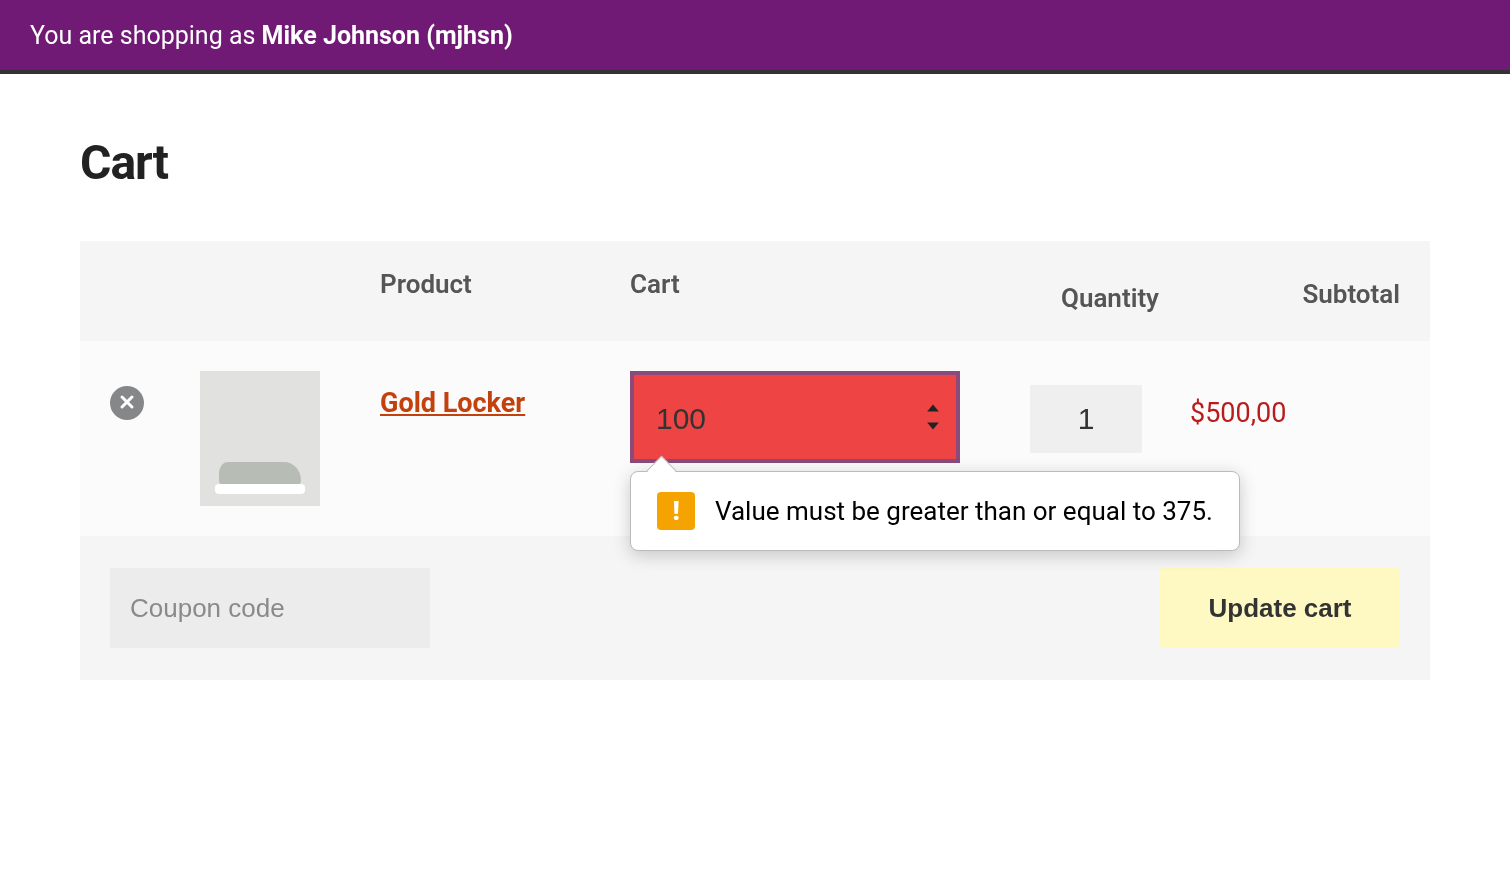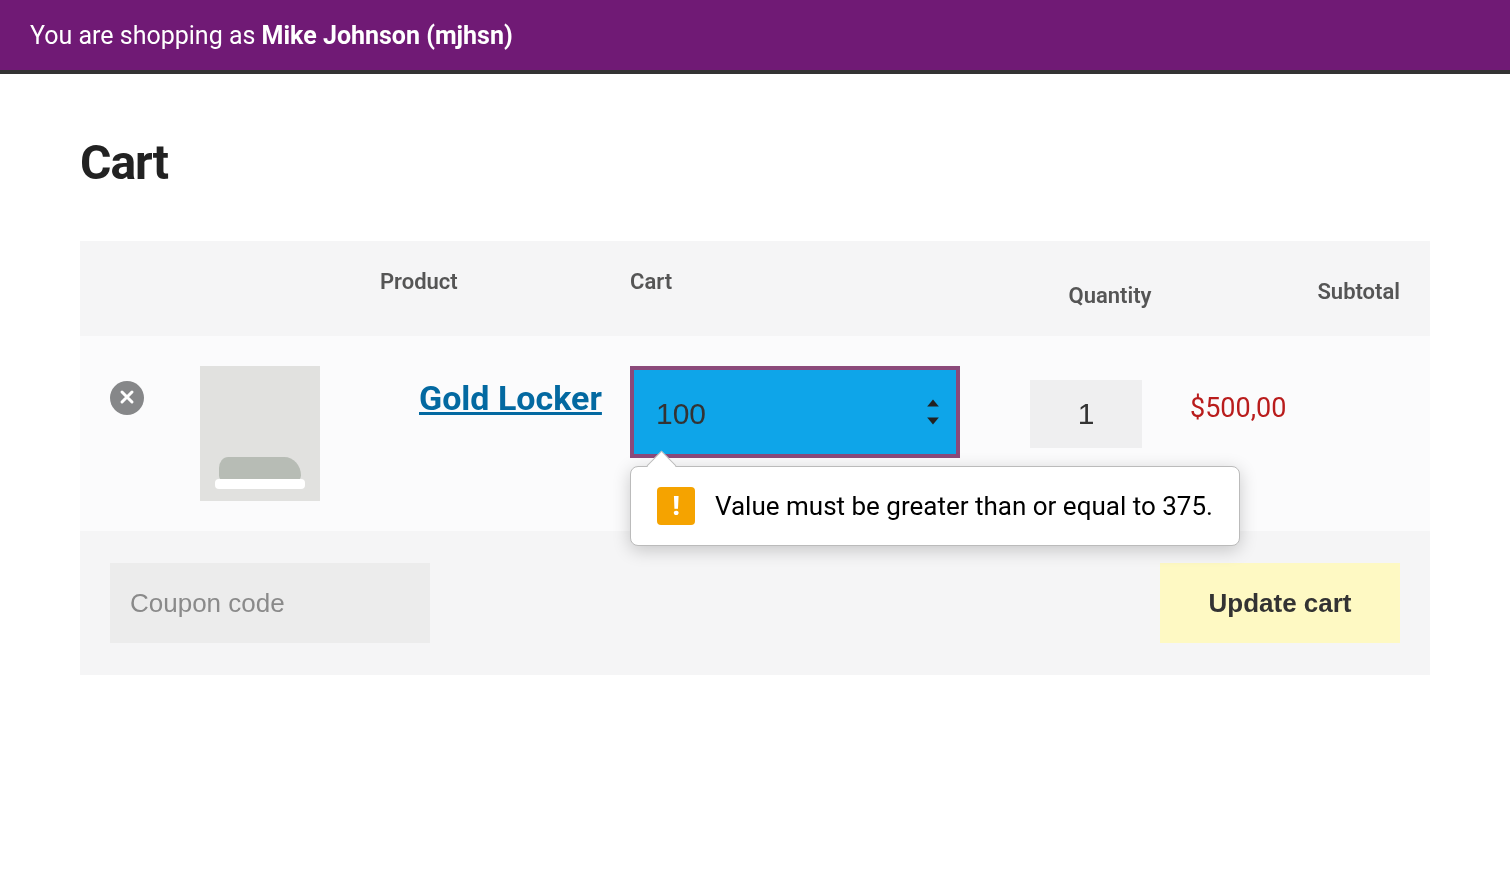--- a/index.html
+++ b/index.html
@@ -11,21 +11,21 @@
 .shopping-as .name { font-weight: 700; }
 .switch-btn { background: #7f39fb; color: #fff; border: none; border-radius: 6px; padding: 16px 28px; font-size: 25px; font-weight: 700; display: flex; align-items: center; gap: 14px; cursor: pointer; }
 .switch-btn svg { width: 28px; height: 28px; }
 
 
 .page { padding: 60px 80px 0 80px; }
 h1.page-title { font-size: 48px; font-weight: 700; color: #222; margin-bottom: 50px; letter-spacing: -1px; }
 
 
 .cart { width: 100%; }
-.cart-head { display: flex; background: #f5f5f6; padding: 28px 30px; font-size: 22px; color: #555; font-weight: 600; }
+.cart-head { display: flex; background: #f5f5f6; padding: 28px 30px; font-size: 26px; color: #555; font-weight: 600; }
 .col-remove { width: 90px; }
 .col-thumb { width: 180px; }
 .col-product { width: 250px; }
 .col-price { width: 400px; }
 .col-qty { width: 160px; text-align: center; margin-top: 14px; }
 .col-sub { flex: 1; text-align: right; margin-top: 10px; }
 
 .cart-row { display: flex; align-items: flex-start; padding: 30px 30px 30px 30px; background: #fbfbfc; position: relative; }
 .cart-row > div { display: flex; align-items: center; min-height: 60px; }
 .cart-row .col-remove { padding-top: 4px; }
@@ -33,24 +33,24 @@
 .cart-row .col-sub { padding-top: 4px; }
 
 .remove-btn { width: 34px; height: 34px; border-radius: 50%; background: #868789; color: #fff; border: none; display: flex; align-items: center; justify-content: center; cursor: pointer; }
 .remove-btn svg { width: 16px; height: 16px; }
 
 .thumb { width: 120px; height: 135px; background: #e1e1df; display: flex; align-items: flex-end; justify-content: center; overflow: hidden; }
 .shoe { width: 90px; height: 42px; position: relative; margin-bottom: 12px; }
 .shoe-body { position: absolute; bottom: 8px; left: 4px; width: 82px; height: 24px; background: #b7bcb5; border-radius: 10px 18px 6px 6px / 12px 20px 6px 6px; }
 .shoe-sole { position: absolute; bottom: 0; left: 0; width: 90px; height: 10px; background: #fff; border-radius: 4px; }
 
-.product-link { color: #0369a1; font-size: 34px; font-weight: 700; text-decoration: underline; cursor: pointer; margin-left: 39px; }
+.product-link { color: #c2410c; font-size: 27px; font-weight: 700; text-decoration: underline; cursor: pointer; }
 
 .price-input-wrap { position: relative; }
-.price-input { width: 330px; height: 92px; border: 4px solid #8b4a7a; background: #0ea5e9; font-size: 30px; padding: 4px 50px 0 22px; color: #333; outline: none; }
+.price-input { width: 330px; height: 92px; border: 4px solid #8b4a7a; background: #ef4444; font-size: 30px; padding: 4px 50px 0 22px; color: #333; outline: none; }
 .spin { position: absolute; right: 18px; top: 50%; transform: translateY(-50%); display: flex; flex-direction: column; gap: 4px; }
 .spin button { width: 18px; height: 14px; background: none; border: none; padding: 0; cursor: pointer; display:flex; align-items:center; justify-content:center; }
 .spin svg { width: 14px; height: 10px; fill: #222; }
 
 .qty-input { width: 112px; height: 68px; border: none; background: #efeff0; font-size: 30px; text-align: center; color: #333; outline: none; }
 
 .subtotal-text { font-size: 27px; color: #b91c1c; font-weight: 400; }
 
 
 .tooltip { position: absolute; top: 100px; left: 0; background: #fff; border: 1px solid #bbb; border-radius: 8px; box-shadow: 0 4px 18px rgba(0,0,0,0.2); padding: 20px 26px; display: flex; align-items: center; gap: 20px; white-space: nowrap; z-index: 10; }

